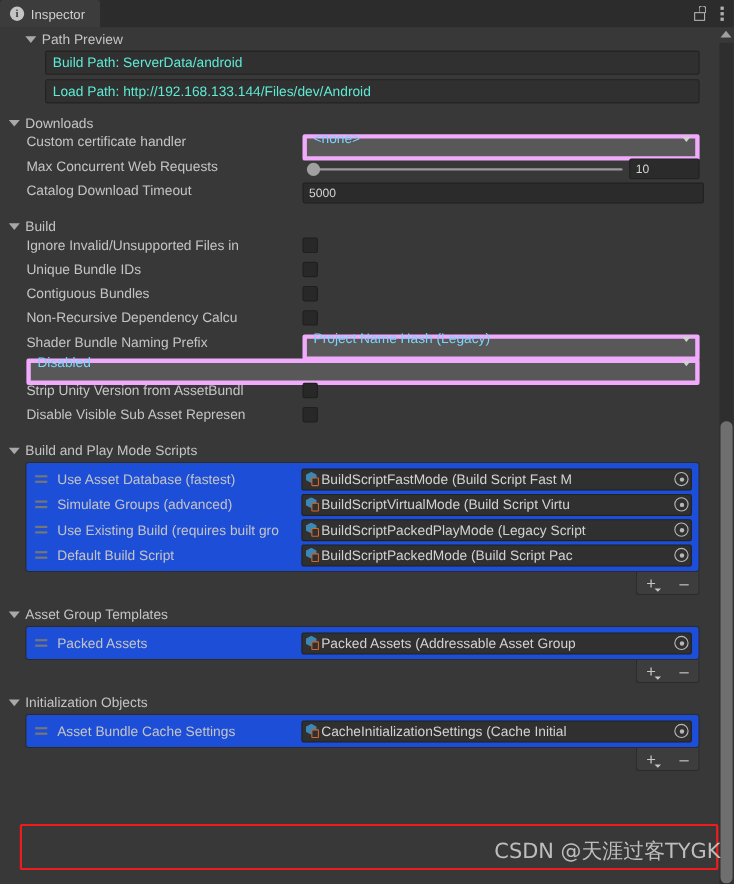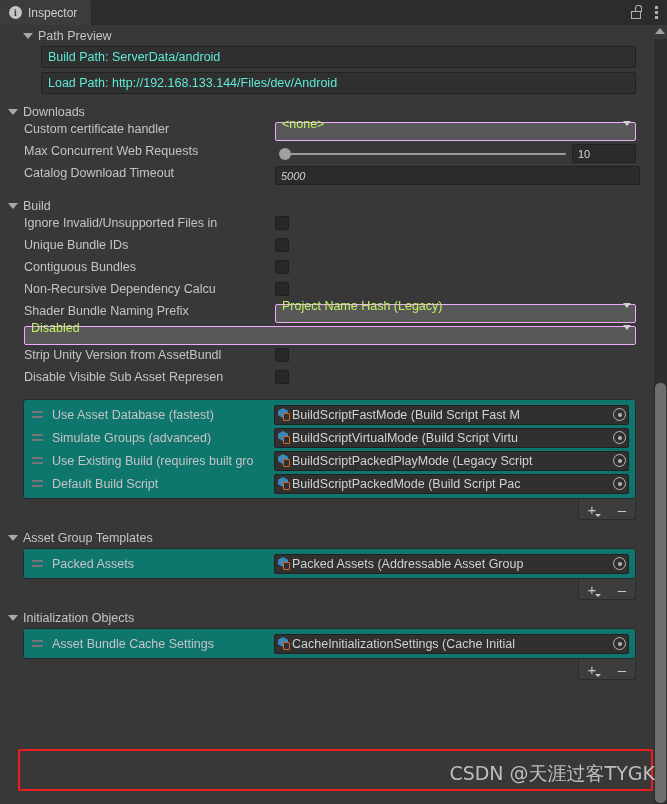--- a/index.html
+++ b/index.html
@@ -171,26 +171,26 @@
     box-sizing: border-box;
   }
   .pathfield.space { margin-top: 4px; }
 
   
   .popup {
     flex: 1;
     margin-right: 16px;
     height: 19px;
     background: #585858;
-    border: 1px solid #f0abfc;
+    border: 4px solid #f0abfc;
     border-radius: 2px;
     display: flex;
     align-items: center;
     padding: 0 4px 16px 6px;
-    color: #bef264;
+    color: #7dd3fc;
     font-size: 12.5px;
     box-sizing: border-box;
   }
   .popup .caret {
     margin-left: auto;
     width: 0; height: 0;
     border-left: 4.5px solid transparent;
     border-right: 4.5px solid transparent;
     border-top: 5px solid #d0d0d0;
   }
@@ -201,21 +201,21 @@
     background: #2b2b2b;
     border: 1px solid #212121;
     border-radius: 2px;
     display: flex;
     align-items: center;
     padding-left: 5px;
     color: #d4d4d4;
     font-size: 11px;
     box-sizing: border-box;
   }
-  .numfield.wide { flex: 1; margin-right: 12px; font-style: italic; }
+  .numfield.wide { flex: 1; margin-right: 12px; }
   .numfield.small { width: 64px; margin-right: 16px; flex: 0 0 64px; }
 
   
   .slider {
     flex: 1;
     height: 19px;
     position: relative;
     margin-right: 6px;
     display: flex;
     align-items: center;
@@ -240,21 +240,21 @@
     width: 14px; height: 14px;
     background: #282828;
     border: 1px solid #1f1f1f;
     border-radius: 2px;
     box-sizing: border-box;
   }
 
   
   .listbox {
     margin: 0 16px 0 23px;
-    background: #0f766e;
+    background: #1d4ed8;
     border: 1px solid #2a2a2a;
     border-radius: 3px;
     padding: 3px 0;
     box-sizing: border-box;
   }
   .listrow {
     display: flex;
     align-items: center;
     height: 23px;
     padding-left: 8px;
@@ -502,20 +502,24 @@
       <span class="lbl">Strip Unity Version from AssetBundl</span>
       <span class="checkbox"></span>
     </div>
     <div class="row">
       <span class="lbl">Disable Visible Sub Asset Represen</span>
       <span class="checkbox"></span>
     </div>
 
     <div class="sep"></div>
 
+    <div class="foldout">
+      <span class="tri"></span>
+      <span>Build and Play Mode Scripts</span>
+    </div>
     <div class="listbox">
       <div class="listrow">
         <span class="drag-handle">
             <i></i>
             <i></i>
           </span>
         <span class="lbl">Use Asset Database (fastest)</span>
         <span class="objfield">
           <span class="obj-icon">
               <span class="cube"></span>

